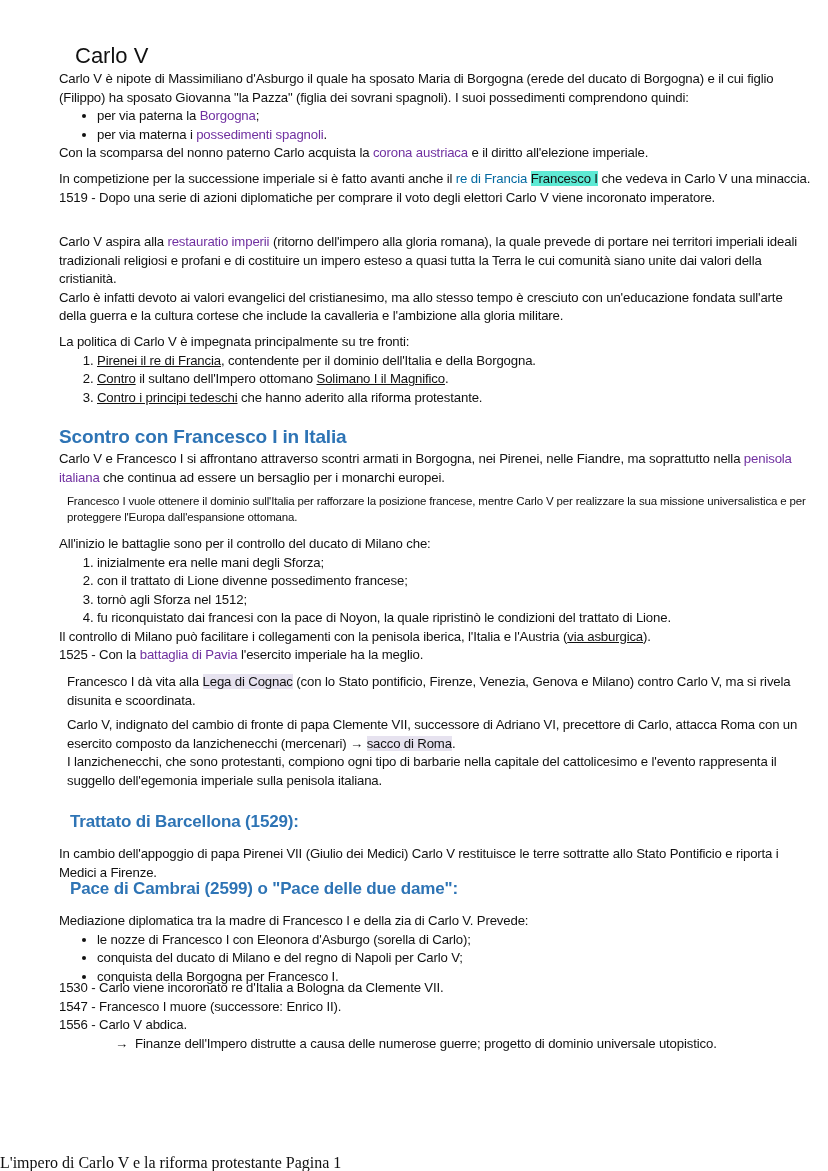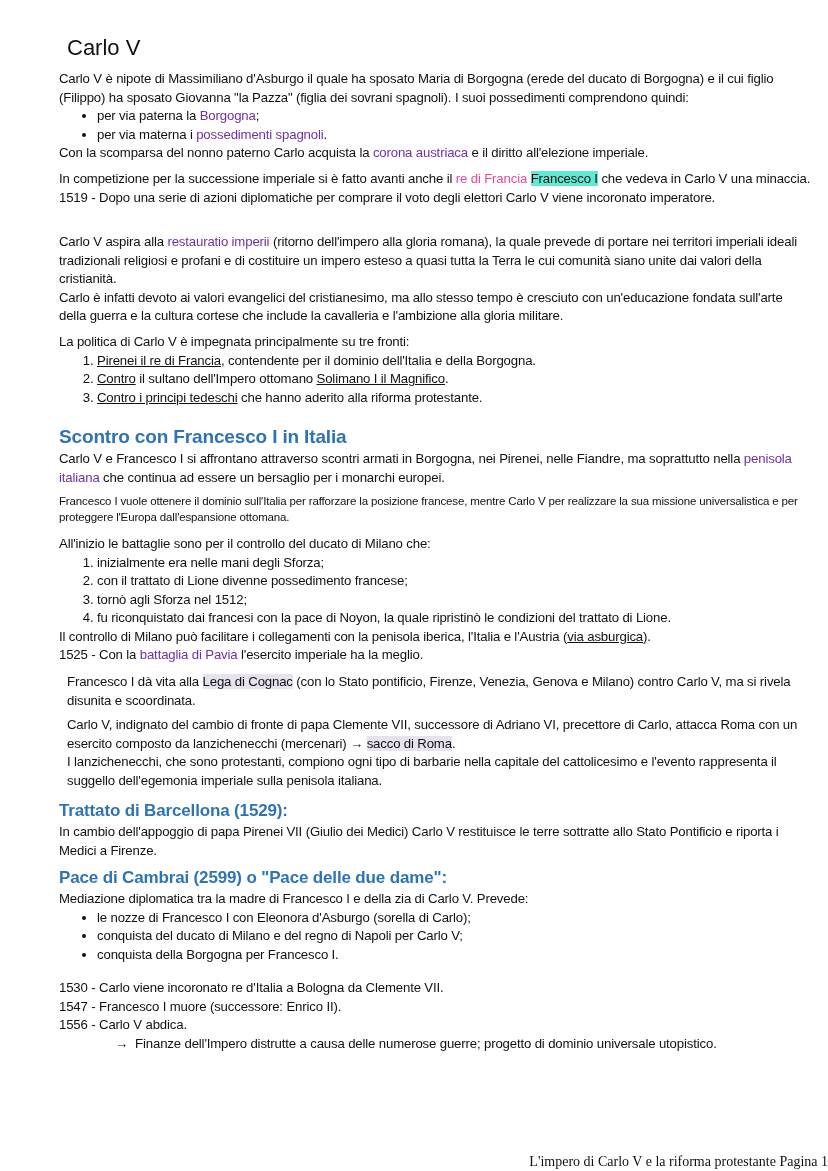--- a/index.html
+++ b/index.html
@@ -2,38 +2,38 @@
 <html><head>
   <meta charset="utf-8">
   <style>
     html, body { margin: 0; padding: 0; background: #ffffff; }
     body {
       width: 828px; height: 1171px; position: relative; overflow: hidden;
       font-family: "Liberation Sans", "DejaVu Sans", sans-serif;
       color: #111111;
     }
     .page { position: absolute; left: 59px; top: 0; width: 752px; font-size: 13.2px; line-height: 18.5px; letter-spacing: -0.15px; }
-    .title { position: absolute; left: 59px; top: 27px; font-size: 22px; color: #111; font-weight: normal; margin: 8px; }
+    .title { position: absolute; left: 59px; top: 27px; font-size: 22px; color: #111; font-weight: normal; margin: 16px; }
     .p { margin: 0; }
     .gap { height: 6px; }
     .purple { color: #7030a0; }
-    .orange { color: #ec4899; }
+    .orange { color: #0369a1; }
     .hl-pink { background: #5eead4; }
     .hl-lav { background: #e6e2ef; }
     .b { font-weight: normal; }
     .i { }
     .u { text-decoration: underline; }
     ul, ol { margin: 0; padding-left: 38px; }
     li { margin: 0; }
     ul li { list-style: disc; }
     .h2 { font-size: 19px; color: #2e74b5; margin: 0; line-height: 26px; }
-    .h3 { font-size: 17px; color: #2e74b5; margin: 0; line-height: 24px; }
-    .small { font-size: 11.5px; line-height: 16px; }
+    .h3 { font-size: 17px; color: #2e74b5; margin: 11px; line-height: 24px; }
+    .small { font-size: 11.5px; line-height: 16px; margin-left: 8px; }
     .arrowline { padding-left: 56px; }
-    .footer { position: absolute; top: 1154px; left: 0; width: 828px; text-align: right; font-family: "Liberation Serif", "DejaVu Serif", serif; font-size: 14px; color: #111; }
+    .footer { position: absolute; top: 1154px; left: 0; width: 828px; text-align: left; font-family: "Liberation Serif", "DejaVu Serif", serif; font-size: 16px; color: #111; }
     .abs { position: absolute; left: 0; width: 752px; }
   </style>
 </head>
 <body>
 
 <h1 class="title">Carlo V</h1>
 
 <div class="page">
 
   <div class="abs" style="top:70px;">

